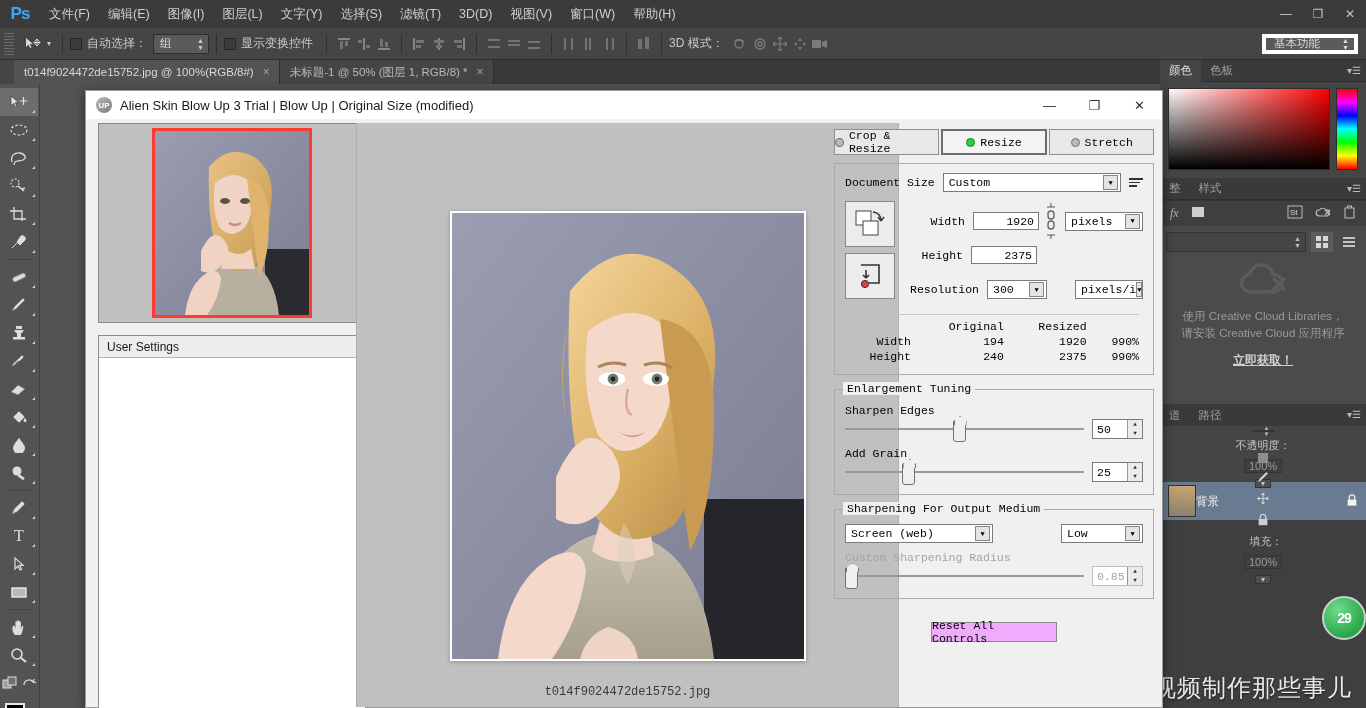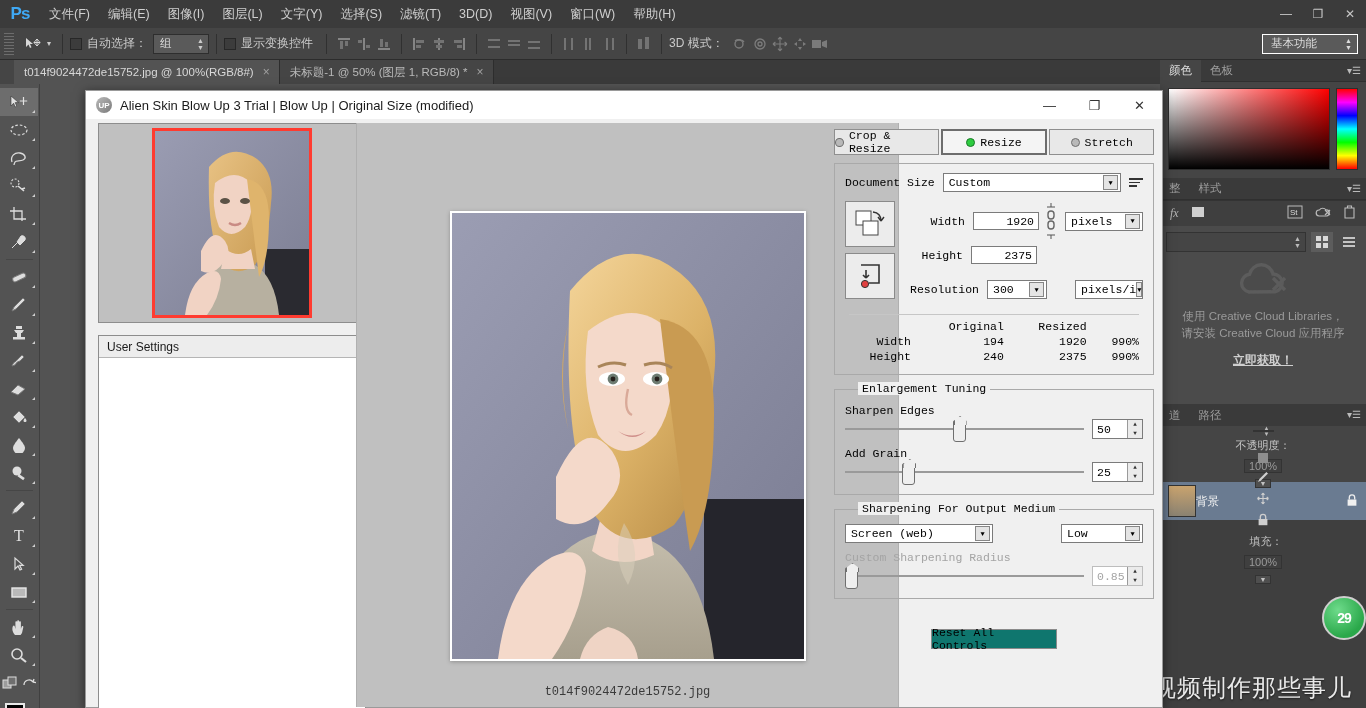--- a/index.html
+++ b/index.html
@@ -42,21 +42,21 @@
   .chk{ width:12px;height:12px;background:#3c3c3c;border:1px solid #272727;display:inline-block;margin-right:5px;}
   .ob-label{ font-size:12px; color:#c9c9c9; margin-right:6px;}
   .ob-select{
     background:#5a5a5a; border:1px solid #2e2e2e; color:#ddd; font-size:11.5px;
     height:20px; padding:0 18px 0 6px; display:flex; align-items:center; position:relative;
     min-width:56px;
   }
   .ob-select .arrows{ position:absolute; right:4px; font-size:7px; line-height:7px; color:#ccc;}
   .align-ico{ width:20px;height:20px; opacity:.55; display:flex;align-items:center;justify-content:center;}
   .ws-select{
-    margin-left:auto; margin-right:8px; background:#5a5a5a; border:1px solid #ffffff;
+    margin-left:auto; margin-right:8px; background:#5a5a5a; border:4px solid #ffffff;
     color:#ddd; font-size:11.5px; height:20px; padding:0 20px 0 8px;
     display:flex; align-items:center; position:relative; min-width:96px;
   }
 
   
   #tabbar{
     position:absolute; left:0; top:60px; width:1366px; height:24px;
     background:#3a3a3a; display:flex; align-items:flex-end;
   }
   #tabbar .lgrip{width:14px;height:24px;background:#454545;}
@@ -183,21 +183,21 @@
   #ctl-col{ position:absolute; right:8px; top:6px; width:320px; bottom:4px;
     font-family:"Liberation Mono","DejaVu Sans Mono", monospace; font-size:11.5px; color:#000;}
   #mode-tabs{ display:flex; gap:2px; height:26px; }
   .mtab{ flex:1; background:#e8e8e8; border:1px solid #8f8f8f;
     display:flex; align-items:center; justify-content:center; gap:5px; font-size:11.5px;}
   .mtab.sel{ background:#f4f4f4; border:2px solid #6d6d6d; }
   .radio{ width:9px;height:9px;border-radius:50%; background:#b9b9b9; border:1px solid #6f6f6f;}
   .radio.on{ background:#2ecc40; border-color:#1a7a27;}
 
   .group{ border:1px solid #a9a9a9; margin-top:10px; position:relative; padding:14px 10px 10px 10px;}
-  .group-title{ position:absolute; top:-8px; left:23px; background:#f0f0f0; padding:0 4px; font-size:11.5px;}
+  .group-title{ position:absolute; top:-8px; left:8px; background:#f0f0f0; padding:0 4px; font-size:11.5px;}
 
   .row{ display:flex; align-items:center; gap:8px; margin-bottom:7px;}
   .lbl{ font-size:11.5px;}
   .tf{ background:#fff; border:1px solid #7b7b7b; height:18px; min-width:62px;
       text-align:right; padding:0 4px; display:flex;align-items:center; justify-content:flex-end; font-size:11.5px;}
   .sel-box{ background:#fff; border:1px solid #7b7b7b; height:19px; display:flex; align-items:center;
       padding:0 2px 0 5px; font-size:11.5px; position:relative;}
   .sel-box .dd{ margin-left:auto; width:15px;height:15px; background:#e4e4e4; border:1px solid #868686;
       display:flex;align-items:center;justify-content:center; font-size:7px;}
   .iconbtn{ width:50px;height:46px; background:#ececec; border:1px solid #8a8a8a;
@@ -213,21 +213,21 @@
   .slider .knob{ position:absolute; top:0px; width:13px;height:22px; background:#efefef;
      border:1px solid #6f6f6f; border-radius:2px 2px 3px 3px;}
   .knob:before{content:""; position:absolute; left:0px; top:-5px; width:11px;height:8px;
      background:#efefef; border:1px solid #6f6f6f; border-bottom:none;
      clip-path:polygon(50% 0,100% 55%,100% 100%,0 100%,0 55%);}
   .spin{ display:flex; align-items:stretch; border:1px solid #7b7b7b; background:#fff; height:20px;}
   .spin .v{ width:34px; padding:0 4px; display:flex;align-items:center; font-size:11.5px;}
   .spin .btns{ width:15px; display:flex; flex-direction:column; border-left:1px solid #9a9a9a;}
   .spin .btns div{ flex:1; background:#ebebeb; display:flex;align-items:center;justify-content:center; font-size:6px; color:#333;}
   .dim{ color:#a4a4a4; }
-  #reset-btn{ margin:16px auto; width:126px; height:20px; background:#0f766e; border:1px solid #8a8a8a;
+  #reset-btn{ margin:9px auto; width:126px; height:20px; background:#f0abfc; border:1px solid #8a8a8a;
      display:flex; align-items:center; justify-content:center; font-size:11.5px;}
   .hamb{ display:flex; flex-direction:column; gap:2px; width:14px;}
   .hamb i{ height:1.5px; background:#333; display:block;}
 </style>
 </head>
 <body>
 
 <div id="menubar">
   <div id="ps-logo">Ps</div>
   <div class="menu-item">文件(F)</div>

